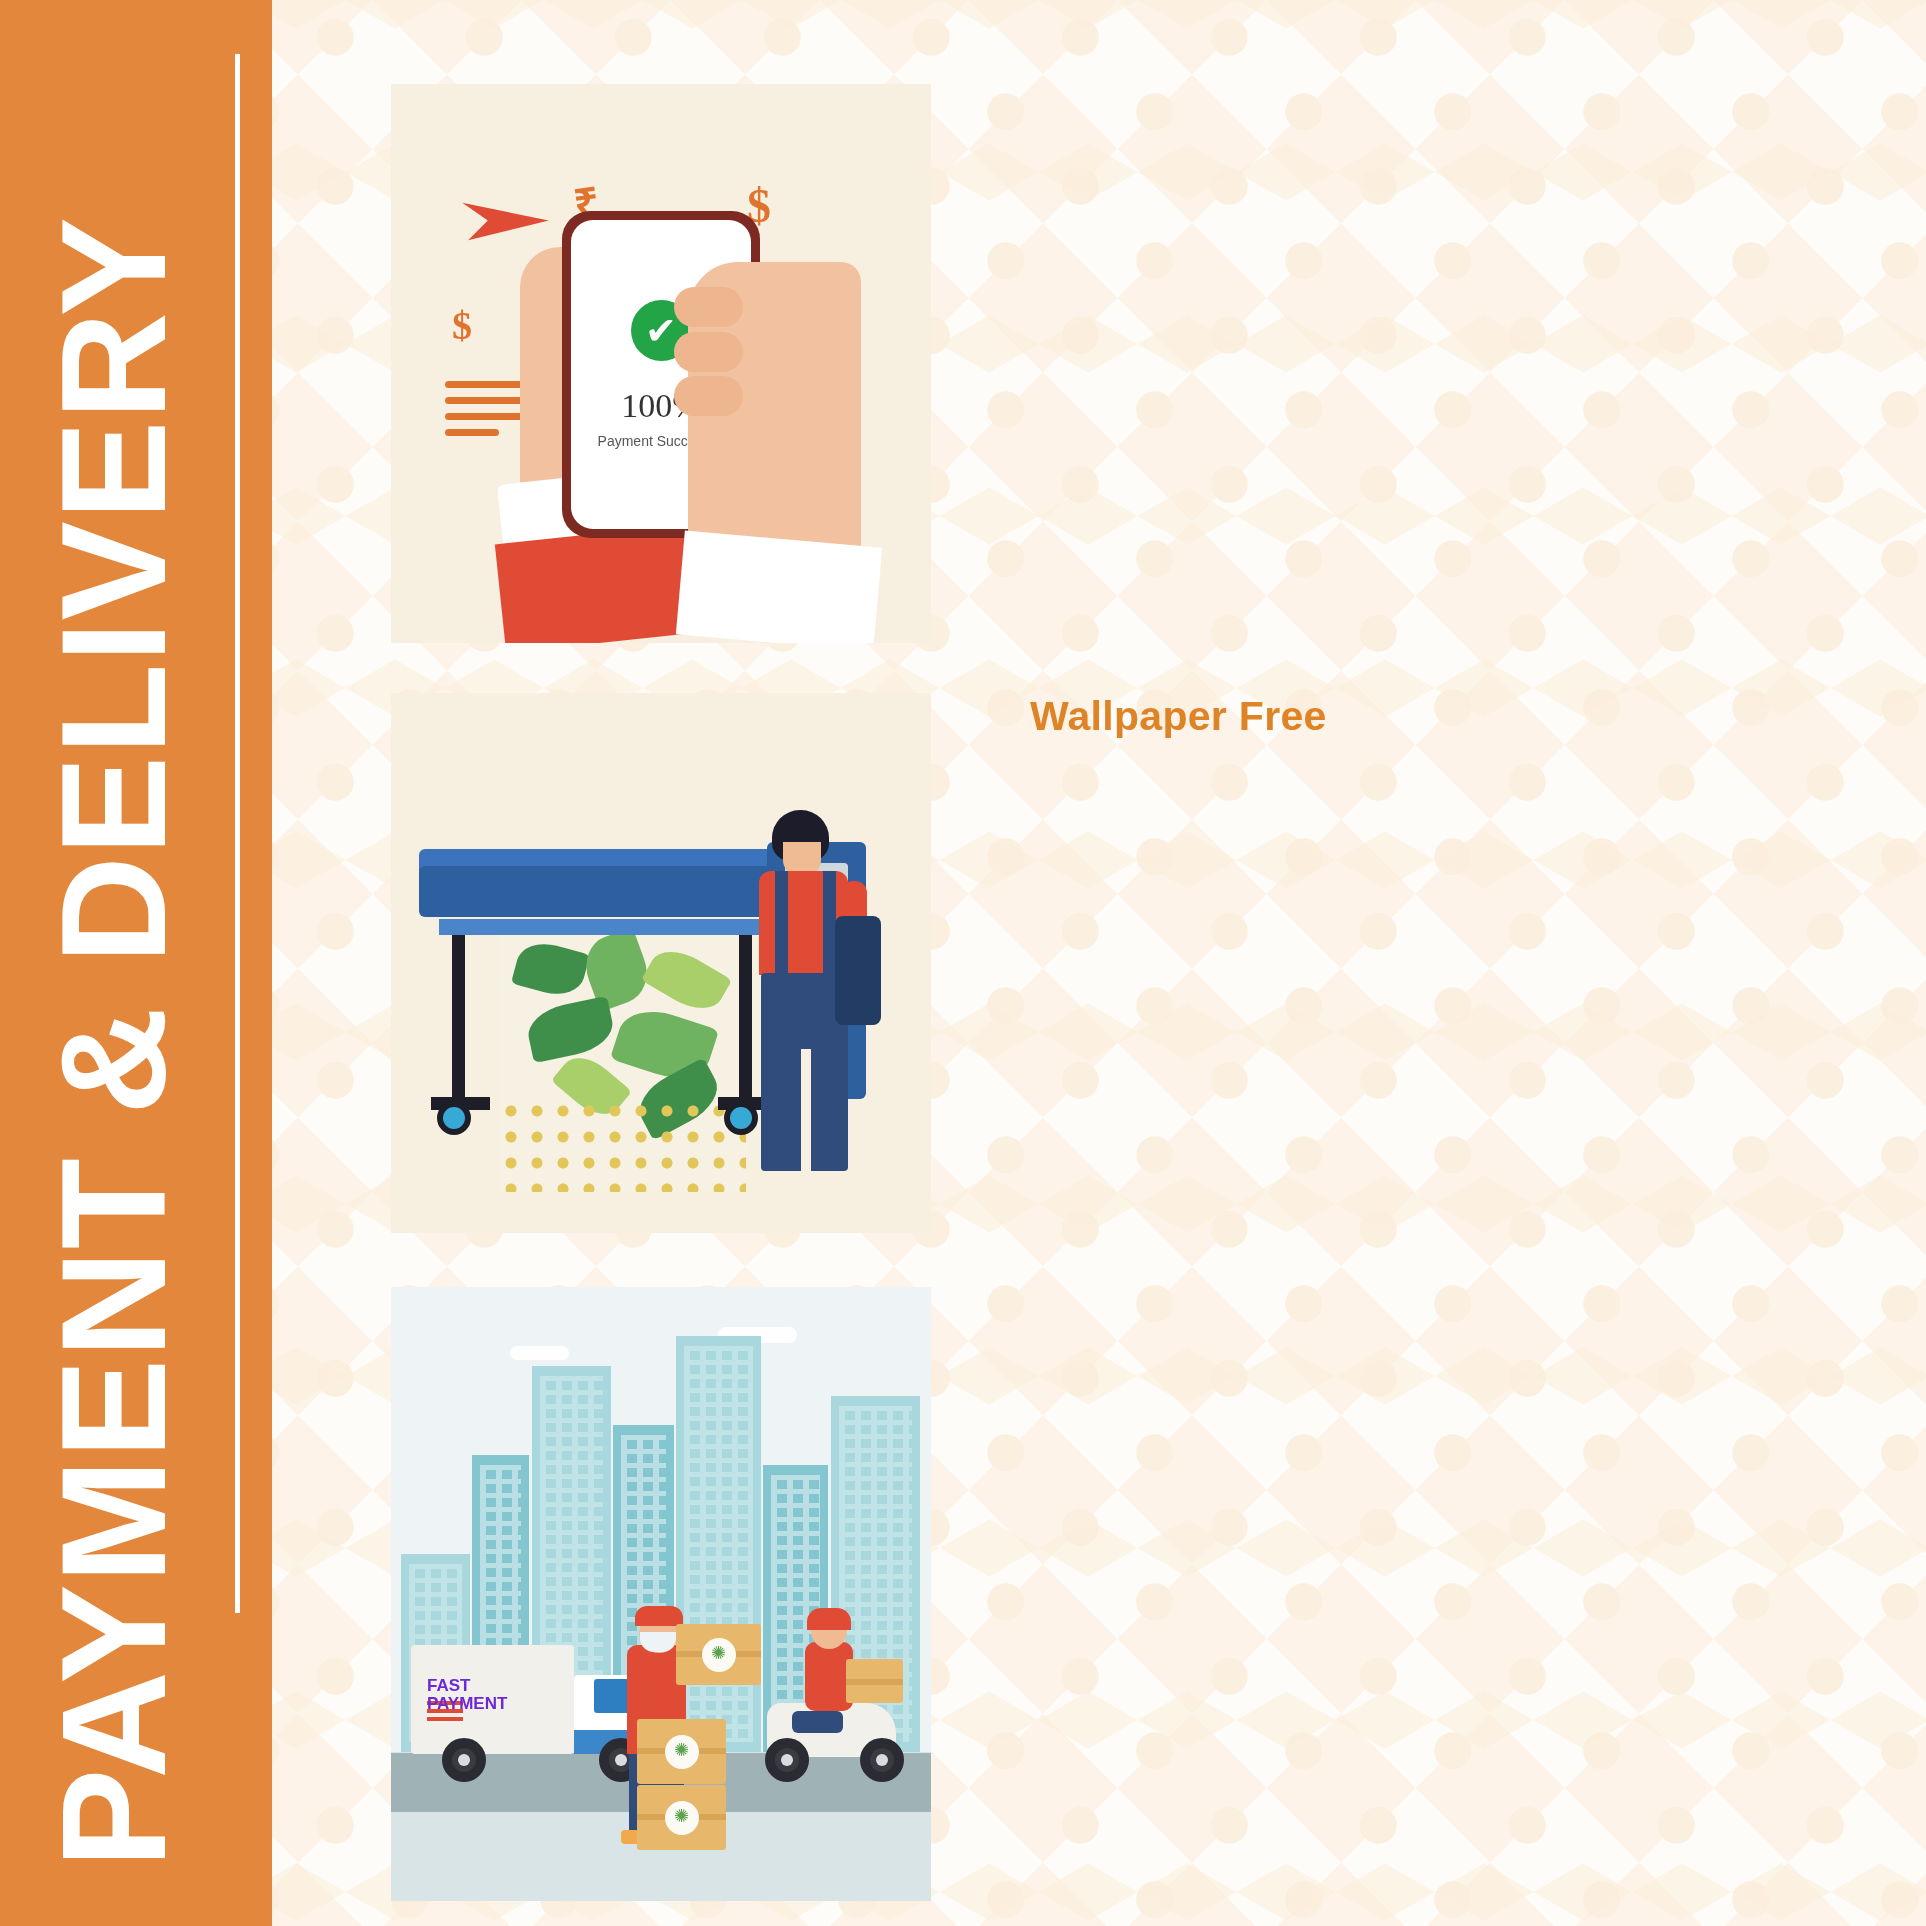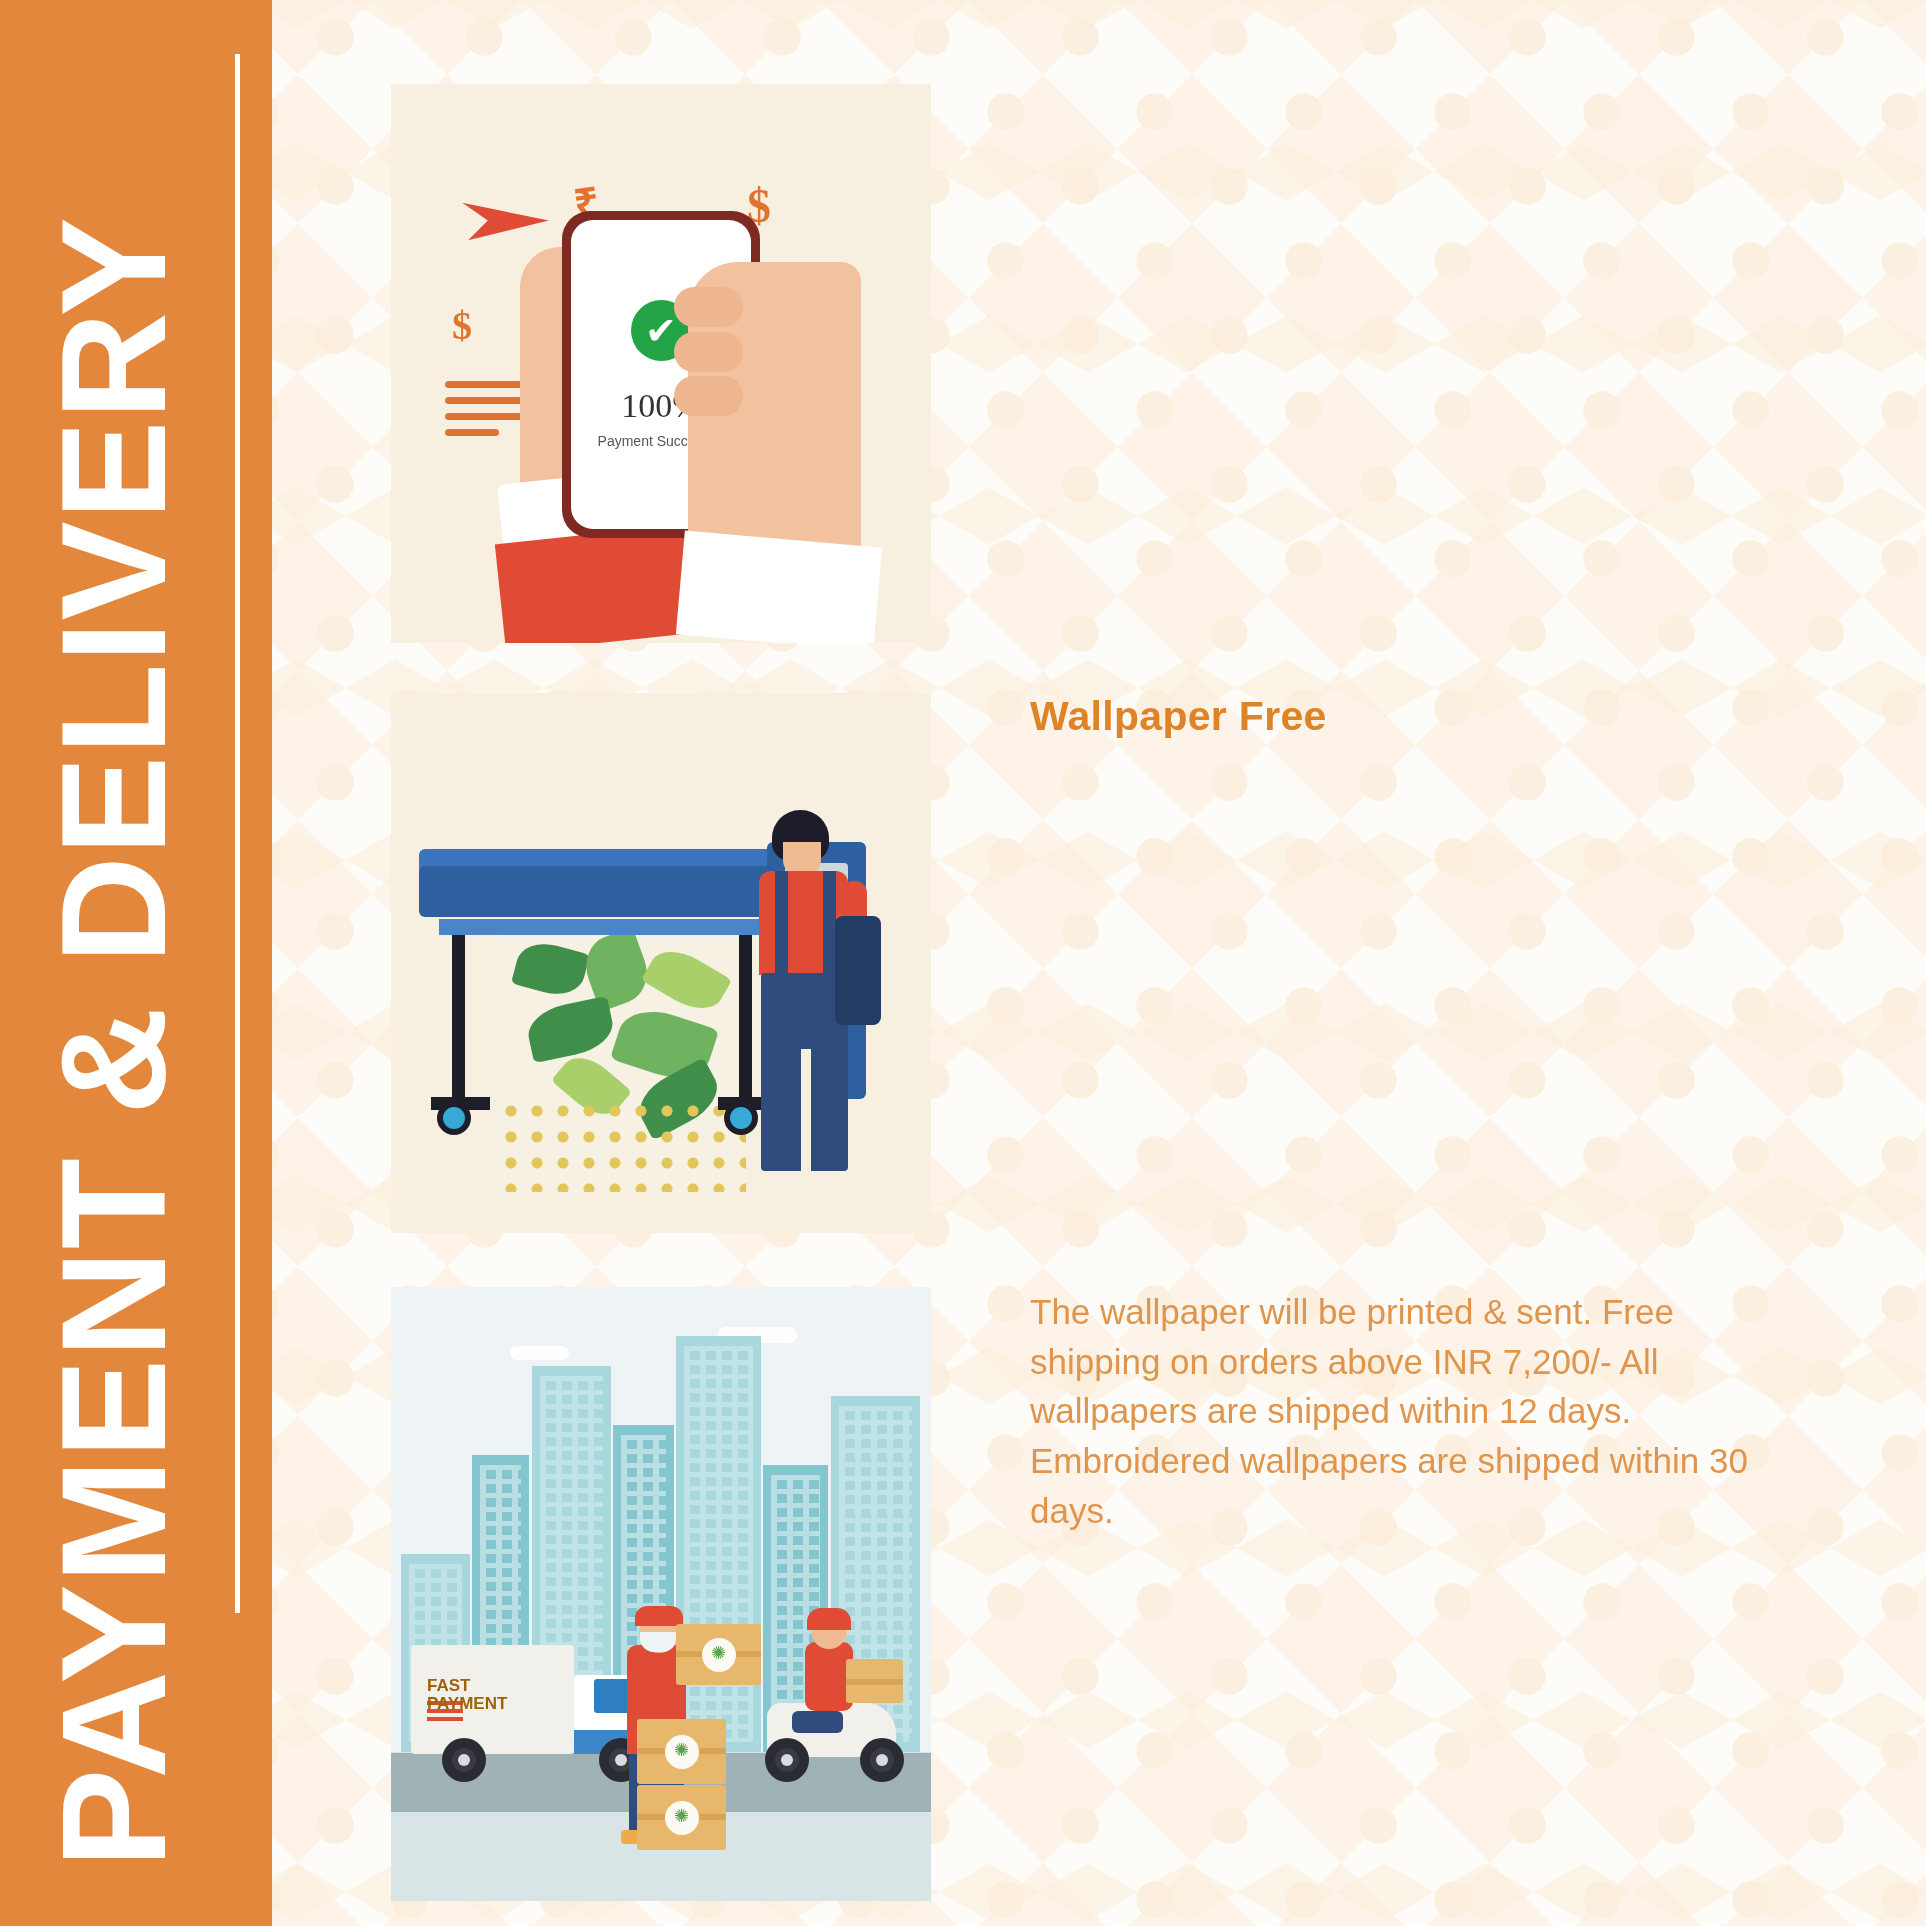--- a/index.html
+++ b/index.html
@@ -360,21 +360,21 @@
   }
   .truck-cab {
     position: absolute; left: 183px; bottom: 147px;
     width: 94px; height: 79px; background: #ffffff; border-radius: 4px 18px 0 0;
   }
   .truck-window {
     position: absolute; left: 203px; bottom: 188px;
     width: 67px; height: 34px; background: #2e7fc2; border-radius: 3px;
   }
   .truck-stripe { position: absolute; left: 183px; bottom: 147px; width: 94px; height: 24px; background: #3b87c9; }
-  .truck-text { position: absolute; left: 36px; bottom: 188px; color: #a16207; font-size: 17px; font-weight: bold; line-height: 1.05; }
+  .truck-text { position: absolute; left: 36px; bottom: 188px; color: #6d28d9; font-size: 17px; font-weight: bold; line-height: 1.05; }
   .truck-lines { position: absolute; left: 36px; bottom: 176px; }
   .truck-lines i { display:block; width: 36px; height: 4px; background: #e04b35; margin-bottom: 4px; }
   .tire {
     position: absolute; bottom: 119px; width: 44px; height: 44px;
     border-radius: 50%; background: #3a3a44; border: 10px solid #2b2b33; box-sizing: border-box;
   }
   .tire i { position:absolute; inset: 6px; border-radius: 50%; background: #d8dcdd; }
   .courier-body { position: absolute; left: 236px; bottom: 147px; width: 59px; height: 109px; background: #e04b35; border-radius: 10px 10px 0 0; }
   .courier-head { position: absolute; left: 248px; bottom: 248px; width: 40px; height: 40px; border-radius: 50%; background: #f0bb92; }
   .courier-cap { position: absolute; left: 244px; bottom: 275px; width: 48px; height: 20px; border-radius: 12px 12px 0 0; background: #e04b35; }
@@ -568,20 +568,17 @@
         </div>
       <div class="tire" style="left:469px;">
           <i></i>
         </div>
       <div class="parcel" style="left:455px; bottom:198px; width:57px; height:44px;">
           <div class="tape"></div>
         </div>
     </div>
 
     <div class="text-col">
-      <div class="sec-body">The wallpaper will be printed &amp; sent. Free shipping on orders above INR 7,200/-
-All wallpapers are shipped within 12 days.
-Embroidered wallpapers are shipped within 30 days.</div>
     </div>
   </div>
 
 </div>
 
 
 </body></html>

